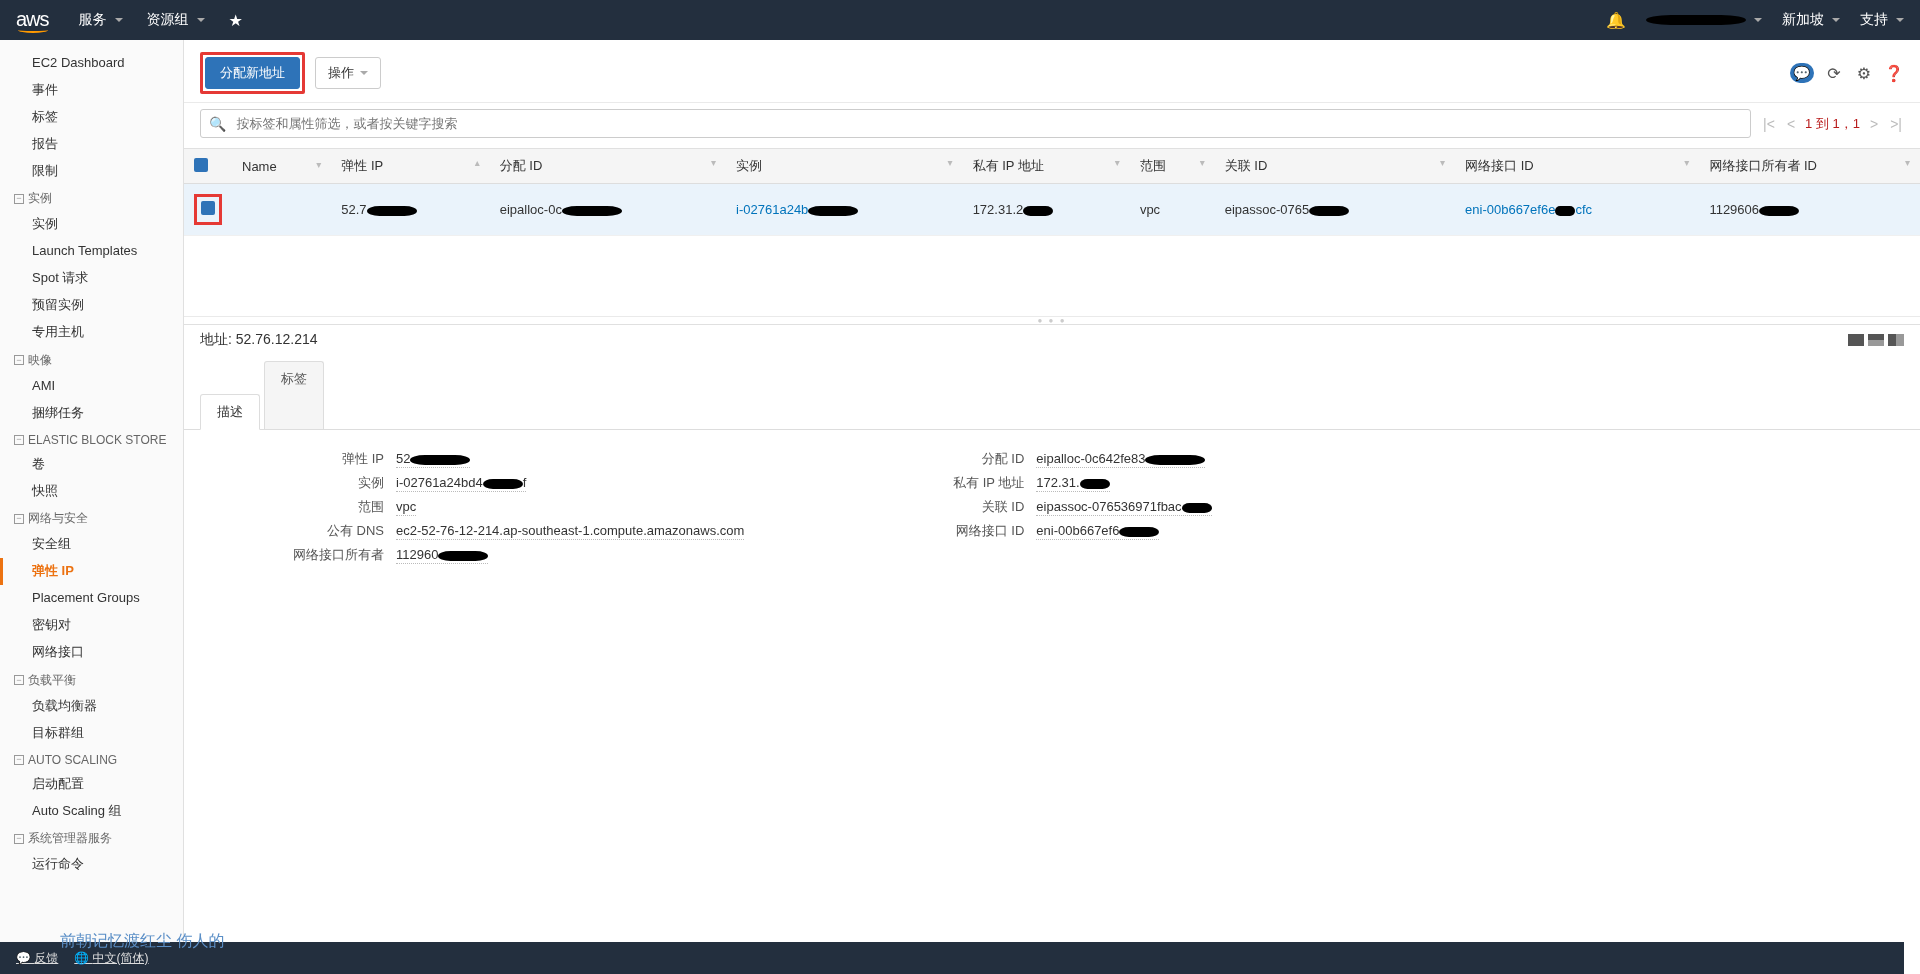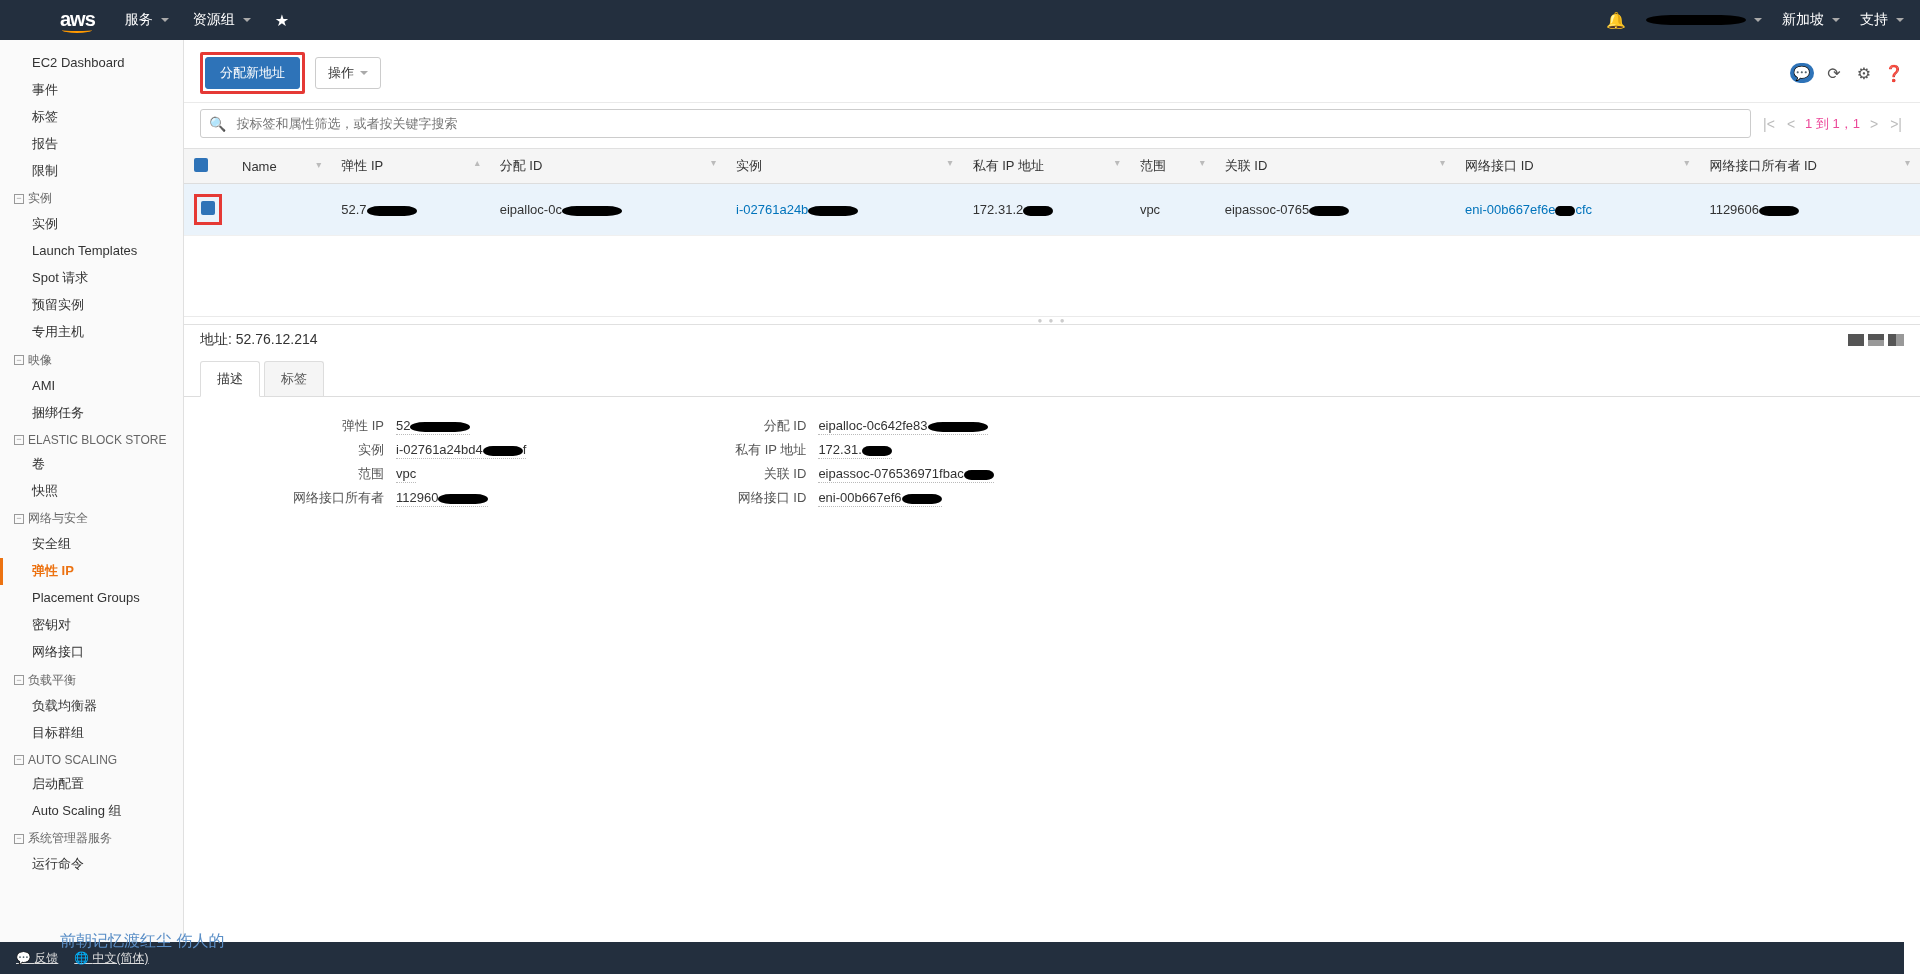--- a/index.html
+++ b/index.html
@@ -1,20 +1,20 @@
 <!DOCTYPE html>
 <html><head>
 <meta charset="utf-8">
 <style>
 * { box-sizing: border-box; margin: 0; padding: 0; font-family: "Helvetica Neue", Arial, sans-serif; }
 body { width: 1920px; height: 974px; overflow: hidden; background: #fff; font-size: 13px; color: #333; }
 
 
 .topbar { height: 40px; background: #232f3e; color: #fff; display: flex; align-items: center; padding: 0 16px; }
-.aws-logo { font-family: Arial; font-weight: bold; font-size: 20px; color: #fff; margin-right: 30px; letter-spacing: -1px; margin-left: 44px; }
+.aws-logo { font-family: Arial; font-weight: normal; font-size: 20px; color: #fff; margin-right: 30px; letter-spacing: -1px; }
 .aws-logo .smile { display: block; width: 30px; height: 6px; border-bottom: 2px solid #ff9900; border-radius: 0 0 50% 50%; margin-top: -4px; margin-left: 2px; }
 .topbar-menu { display: flex; align-items: center; gap: 24px; }
 .topbar-item { color: #fff; font-size: 14px; display: flex; align-items: center; gap: 8px; cursor: pointer; }
 .topbar-spacer { flex: 1; }
 .topbar-right { display: flex; align-items: center; gap: 20px; }
 .caret-down { width: 0; height: 0; border-left: 4px solid transparent; border-right: 4px solid transparent; border-top: 4px solid #aaa; }
 .pin-icon { font-size: 16px; color: #fff; }
 .bell-icon { font-size: 16px; color: #ddd; }
 
 
@@ -42,21 +42,21 @@
 .feedback-badge { width: 24px; height: 20px; background: #2e73b8; border-radius: 10px; display: flex; align-items: center; justify-content: center; color: #fff; font-size: 14px; }
 .red-highlight { border: 3px solid #e53935; border-radius: 2px; padding: 2px; }
 
 
 .searchrow { padding: 6px 16px 10px 16px; display: flex; align-items: center; gap: 10px; }
 .search-wrap { flex: 1; border: 1px solid #ccc; border-radius: 3px; display: flex; align-items: center; padding: 4px 8px; background: #fff; }
 .search-wrap input { border: none; outline: none; flex: 1; font-size: 13px; padding: 2px 4px; }
 .search-icon { color: #888; margin-right: 6px; font-size: 14px; }
 .pager { display: flex; align-items: center; gap: 8px; color: #555; font-size: 13px; }
 .pager-btn { color: #bbb; cursor: pointer; font-size: 14px; padding: 0 2px; }
-.pager-text { color: #ec4899; }
+.pager-text { color: #b91c1c; }
 
 
 .tablewrap { flex: 0 0 auto; overflow: auto; border-top: 1px solid #e0e0e0; }
 table.grid { width: 100%; border-collapse: collapse; font-size: 13px; }
 table.grid th { background: #f5f5f5; text-align: left; padding: 8px 10px; border-bottom: 1px solid #ddd; color: #333; font-weight: normal; position: relative; }
 table.grid th .sort { float: right; color: #bbb; font-size: 10px; }
 table.grid td { padding: 10px 10px; border-bottom: 1px solid #f0f0f0; color: #333; }
 table.grid tr.selected td { background: #eaf3fb; }
 .chk { width: 14px; height: 14px; background: #2e73b8; border-radius: 2px; display: inline-block; position: relative; }
 .chk::after { content: ""; position: absolute; left: 3px; top: 3px; width: 8px; height: 8px; background: #2e73b8; }
@@ -73,21 +73,21 @@
 .detail-title { font-size: 14px; color: #333; }
 .detail-header-spacer { flex: 1; }
 .layout-icons { display: flex; gap: 4px; }
 .layout-icon { width: 16px; height: 12px; background: #555; display: inline-block; }
 .layout-icon.half { background: linear-gradient(#555 50%, #999 50%); }
 .layout-icon.side { background: linear-gradient(90deg, #555 50%, #999 50%); }
 
 
 .tabs { display: flex; border-bottom: 1px solid #ddd; padding: 0 16px; margin-top: 6px; }
 .tab { padding: 8px 16px; border: 1px solid #ddd; border-bottom: none; margin-right: 4px; background: #f5f5f5; color: #555; cursor: pointer; font-size: 13px; border-radius: 3px 3px 0 0; }
-.tab.active { background: #fff; color: #333; border-bottom: 1px solid #fff; margin-bottom: -1px; }
+.tab.active { background: #fff; color: #333; border-bottom: 1px solid #fff; margin-bottom: -1px; margin-top: 33px; }
 
 
 .detail-body { padding: 20px 40px; display: flex; gap: 120px; overflow: auto; }
 .detail-col { display: flex; flex-direction: column; gap: 6px; }
 .detail-row { display: flex; gap: 12px; align-items: baseline; }
 .detail-label { width: 160px; text-align: right; color: #555; font-size: 13px; }
 .detail-value { color: #333; font-size: 13px; border-bottom: 1px dotted #bbb; padding-bottom: 1px; }
 
 
 .footer { height: 32px; background: #232f3e; color: #ddd; display: flex; align-items: center; padding: 0 16px; font-size: 12px; position: fixed; bottom: 0; left: 0; right: 16px; text-decoration: underline; }
@@ -281,20 +281,24 @@
             </div>
           <div class="detail-row">
               <span class="detail-label">实例</span>
               <span class="detail-value link"><span>i-02761a24bd4</span><span class="redact" style="width:40px;"></span><span>f</span></span>
             </div>
           <div class="detail-row">
               <span class="detail-label">范围</span>
               <span class="detail-value">vpc</span>
             </div>
           <div class="detail-row">
+              <span class="detail-label">公有 DNS</span>
+              <span class="detail-value">ec2-52-76-12-214.ap-southeast-1.compute.amazonaws.com</span>
+            </div>
+          <div class="detail-row">
               <span class="detail-label">网络接口所有者</span>
               <span class="detail-value"><span>112960</span><span class="redact" style="width:50px;"></span></span>
             </div>
         </div>
         <div class="detail-col">
           <div class="detail-row">
               <span class="detail-label">分配 ID</span>
               <span class="detail-value"><span>eipalloc-0c642fe83</span><span class="redact" style="width:60px;"></span></span>
             </div>
           <div class="detail-row">

